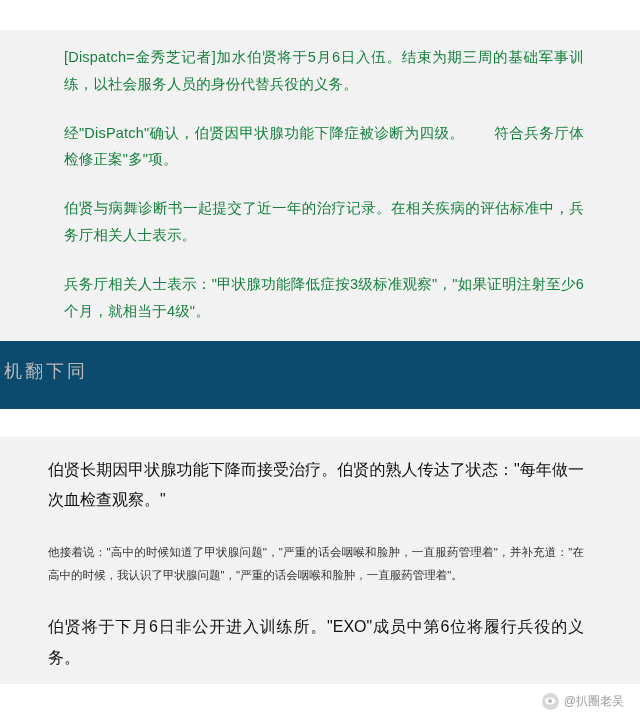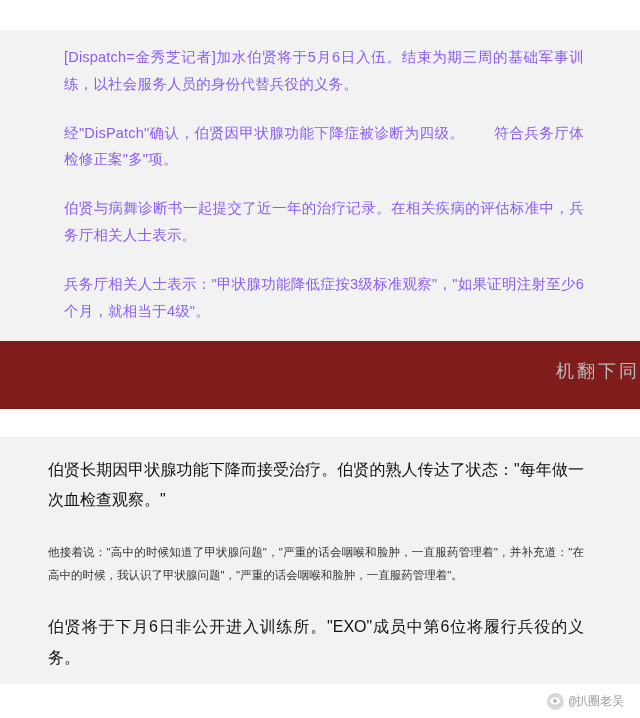--- a/index.html
+++ b/index.html
@@ -33,30 +33,30 @@
     padding: 14px 56px 16px 64px;
     box-sizing: border-box;
   }
 
   .para {
     font-size: 14.5px;
     line-height: 1.85;
     letter-spacing: 0.2px;
     margin: 0 0 22px 0;
     text-align: justify;
-    color: #8b5cf6;
+    color: #15803d;
   }
   .para:last-child {
     margin-bottom: 0;
   }
 
   .watermark-band {
-    background: #7f1d1d;
-    text-align: right;
-    padding: 18px 0 26px 12px;
+    background: #0c4a6e;
+    text-align: left;
+    padding: 18px 0 26px 4px;
   }
   .watermark {
     font-size: 18px;
     color: #b9b9b9;
     letter-spacing: 3px;
   }
 
   .gap-white {
     height: 28px;
     background: #ffffff;
@@ -96,21 +96,20 @@
     justify-content: flex-end;
     padding-right: 16px;
     box-sizing: border-box;
   }
   .weibo-mark {
     display: flex;
     align-items: center;
     gap: 5px;
     color: #9b9b9b;
     font-size: 12px;
-    font-family: Liberation Mono, monospace;
   }
   .weibo-eye {
     width: 17px;
     height: 17px;
     border-radius: 50%;
     background: #d8d8d8;
     display: inline-flex;
     align-items: center;
     justify-content: center;
   }

